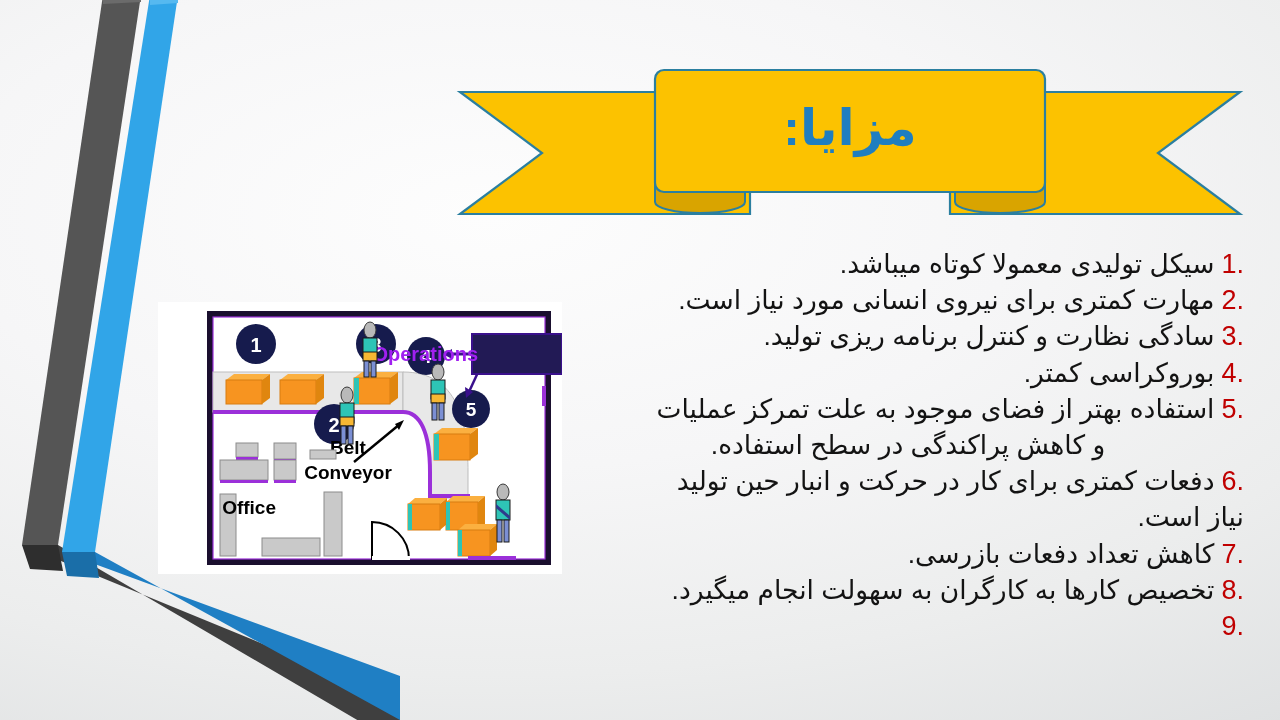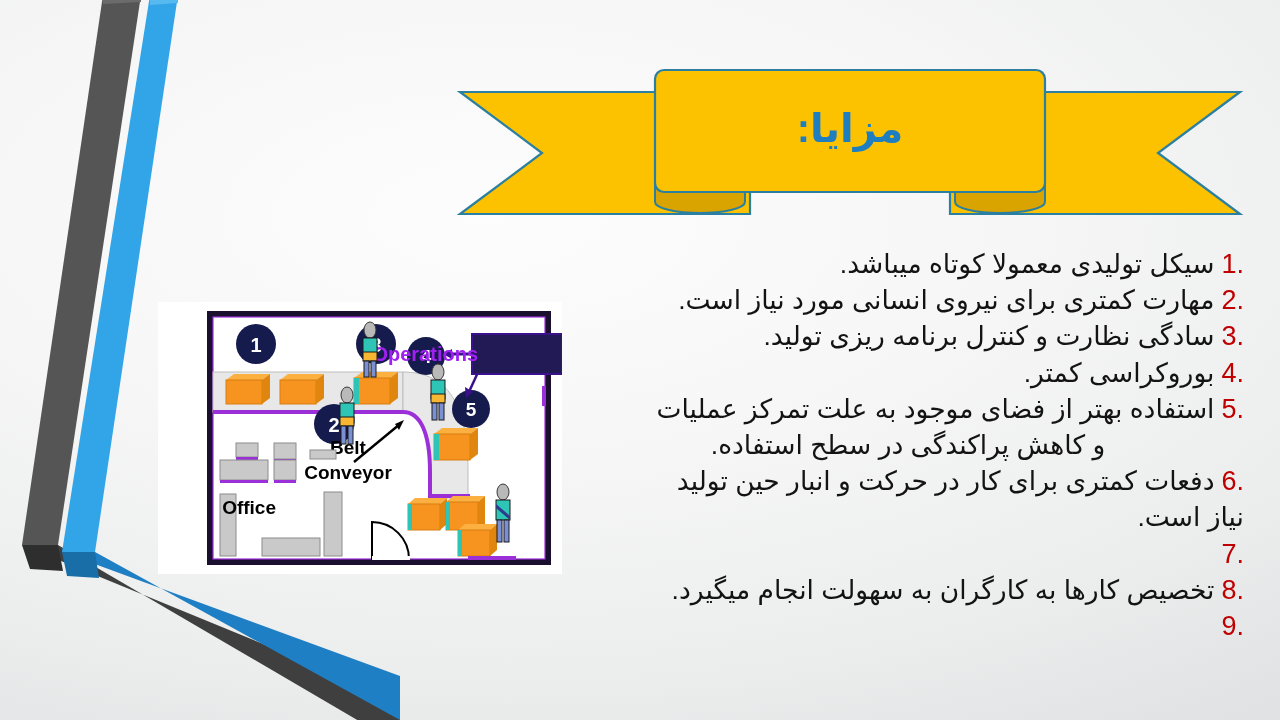--- a/index.html
+++ b/index.html
@@ -39,21 +39,21 @@
   }
   #banner svg { display: block; }
 
   #banner-title {
     position: absolute;
     left: 0; top: 0;
     width: 800px; height: 140px;
     display: flex;
     align-items: center;
     justify-content: center;
-    font-size: 40px;
+    font-size: 50px;
     font-weight: bold;
     color: #1f7ec0;
     letter-spacing: 0px;
     direction: rtl;
     line-height: 1;
     padding-bottom: 8px;
     box-sizing: border-box;
   }
 
   
@@ -165,20 +165,21 @@
         <span class="li-text">استفاده بهتر از فضای موجود به علت تمرکز عملیات</span>
       </div>
       <div class="li-cont">و کاهش پراکندگی در سطح استفاده.</div>
       <div class="li-row">
         <span class="li-num" style="color: rgb(192, 0, 0);">6.</span>
         <span class="li-text">دفعات کمتری برای کار در حرکت و انبار حین تولید</span>
       </div>
       <div class="li-cont rightish">نیاز است.</div>
       <div class="li-row">
         <span class="li-num" style="color: rgb(192, 0, 0);">7.</span>
+        <span class="li-text">کاهش تعداد دفعات بازرسی.</span>
       </div>
       <div class="li-row">
         <span class="li-num" style="color: rgb(192, 0, 0);">8.</span>
         <span class="li-text">تخصیص کارها به کارگران به سهولت انجام میگیرد.</span>
       </div>
       <div class="li-row">
         <span class="li-num" style="color: rgb(192, 0, 0);">9.</span>
       </div>
     </div>
 

